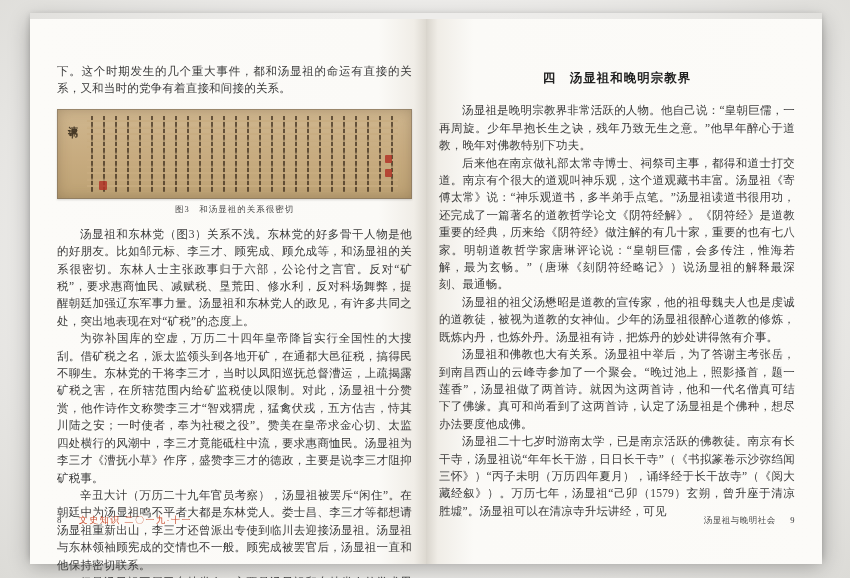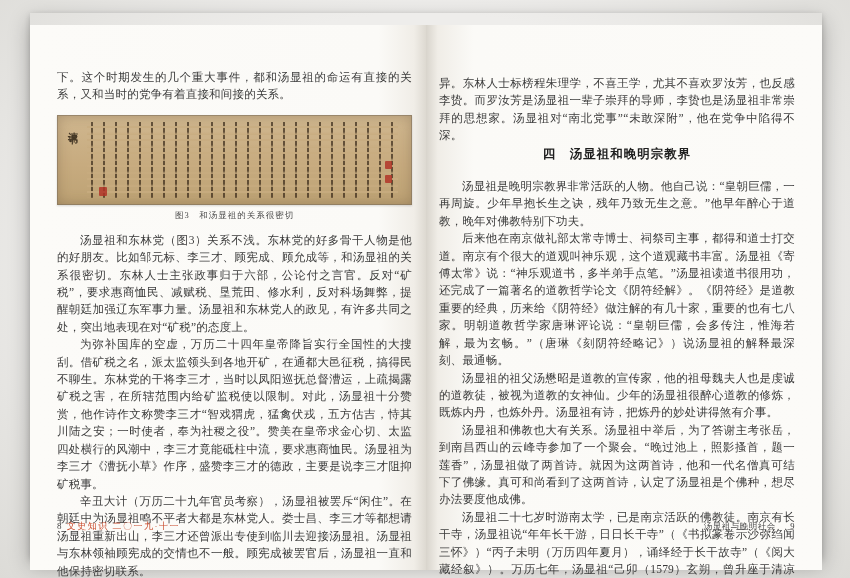--- a/index.html
+++ b/index.html
@@ -5,21 +5,21 @@
   html,body{margin:0;padding:0;}
   .stage{
     position:relative;width:850px;height:578px;overflow:hidden;
     background:radial-gradient(ellipse at 50% 45%, #eeedeb 55%, #dcdbd7 100%);
     font-family:"Liberation Serif","DejaVu Serif",serif;
   }
   .book{
     position:absolute;left:30px;top:13px;width:792px;height:545px;
     box-shadow:0 8px 20px rgba(0,0,0,0.30), 0 2px 6px rgba(0,0,0,0.18);
   }
-  .page{position:absolute;top:12px;height:100%;}
+  .page{position:absolute;top:6px;height:100%;}
   .page.left{
     left:0;width:396px;
     background:linear-gradient(to right,#fcfbf8 0%,#fbfaf7 88%,#f0ede7 97%,#ddd9d1 100%);
   }
   .page.right{
     left:396px;width:396px;
     background:linear-gradient(to left,#fcfbf8 0%,#fbfaf7 88%,#f0ede7 97%,#d8d4cc 100%);
   }
   .content{
     position:absolute;top:44px;
@@ -57,21 +57,21 @@
     text-align:center;font-size:8.5px;color:#4c4c4c;
     margin:3px 0 11px;letter-spacing:1px;line-height:12px;text-indent:0;
   }
   .section-heading{
     text-align:center;font-weight:bold;font-size:12.5px;color:#1f1f1f;
     margin:1px 0 15px;letter-spacing:1px;text-indent:0;
   }
   .footer{position:absolute;bottom:37px;font-size:9px;color:#3c3c3c;letter-spacing:0.5px;}
   .footer.fl{left:27px;}
   .footer.fr{right:27px;font-size:8.5px;color:#4a4a4a;padding-left:12px;}
-  .journal-name{color:#c94a2b;margin-left:2px;letter-spacing:1.5px;}
+  .journal-name{color:#c94a2b;margin-left:14px;letter-spacing:1.5px;}
   .fr .pagenum{margin-left:12px;color:#333;}
 </style>
 </head>
 <body>
 
 <div class="stage">
   <div class="book">
 
     <div class="page left">
       <div class="content">
@@ -93,21 +93,20 @@
       </div>
 
       <div class="footer fl">
         <span class="pagenum">8</span>
         <span class="journal-name">文史知识 二〇一九·十一</span>
       </div>
     </div>
 
     <div class="page right">
       <div class="content">
-        <p>异。东林人士标榜程朱理学，不喜王学，尤其不喜欢罗汝芳，也反感李贽。而罗汝芳是汤显祖一辈子崇拜的导师，李贽也是汤显祖非常崇拜的思想家。汤显祖对“南北党事”“未敢深附”，他在党争中陷得不深。</p>
 
         <p class="section-heading">四　汤显祖和晚明宗教界</p>
 
         <p class="indent">汤显祖是晚明宗教界非常活跃的人物。他自己说：“皇朝巨儒，一再周旋。少年早抱长生之诀，残年乃致无生之意。”他早年醉心于道教，晚年对佛教特别下功夫。</p>
         <p class="indent">后来他在南京做礼部太常寺博士、祠祭司主事，都得和道士打交道。南京有个很大的道观叫神乐观，这个道观藏书丰富。汤显祖《寄傅太常》说：“神乐观道书，多半弟手点笔。”汤显祖读道书很用功，还完成了一篇著名的道教哲学论文《阴符经解》。《阴符经》是道教重要的经典，历来给《阴符经》做注解的有几十家，重要的也有七八家。明朝道教哲学家唐琳评论说：“皇朝巨儒，会多传注，惟海若解，最为玄畅。”（唐琳《刻阴符经略记》）说汤显祖的解释最深刻、最通畅。</p>
         <p class="indent">汤显祖的祖父汤懋昭是道教的宣传家，他的祖母魏夫人也是虔诚的道教徒，被视为道教的女神仙。少年的汤显祖很醉心道教的修炼，既炼内丹，也炼外丹。汤显祖有诗，把炼丹的妙处讲得煞有介事。</p>
         <p class="indent">汤显祖和佛教也大有关系。汤显祖中举后，为了答谢主考张岳，到南昌西山的云峰寺参加了一个聚会。“晚过池上，照影搔首，题一莲香”，汤显祖做了两首诗。就因为这两首诗，他和一代名僧真可结下了佛缘。真可和尚看到了这两首诗，认定了汤显祖是个佛种，想尽办法要度他成佛。</p>
         <p class="indent">汤显祖二十七岁时游南太学，已是南京活跃的佛教徒。南京有长干寺，汤显祖说“年年长干游，日日长干寺”（《书拟篆卷示沙弥绉闻三怀》）“丙子未明（万历四年夏月），诵绎经于长干故寺”（《阅大藏经叙》）。万历七年，汤显祖“己卯（1579）玄朔，曾升座于清凉胜墟”。汤显祖可以在清凉寺升坛讲经，可见</p>
       </div>
 

